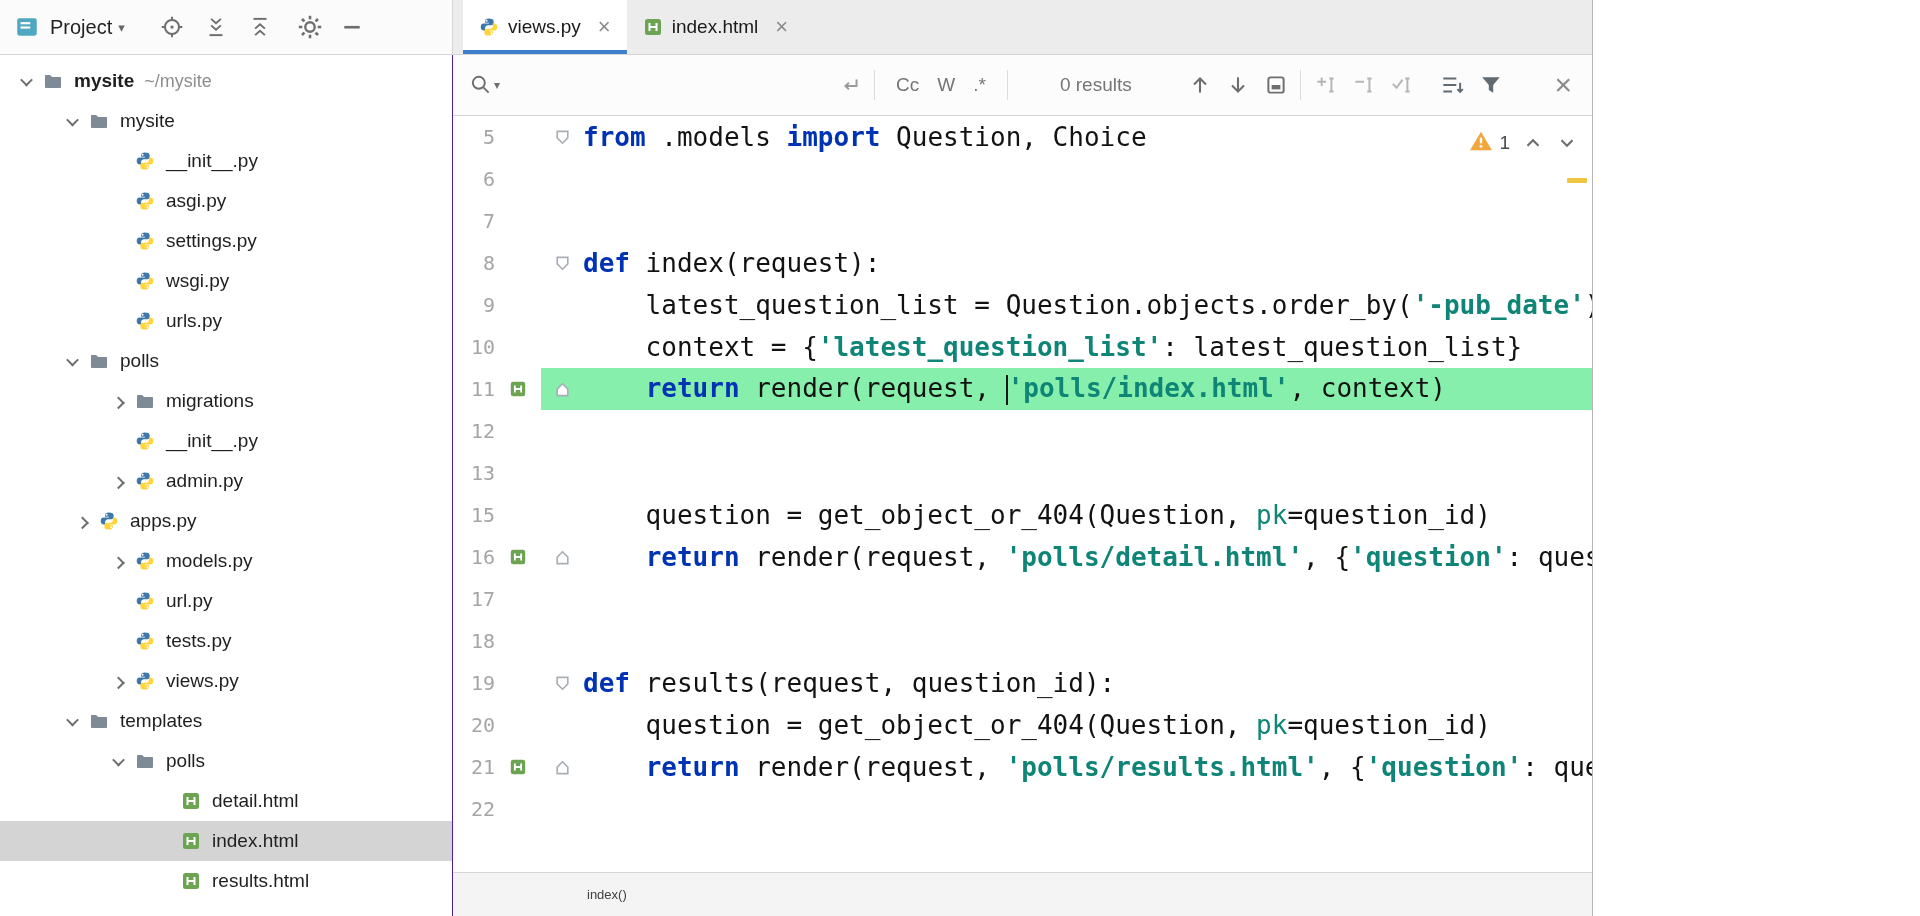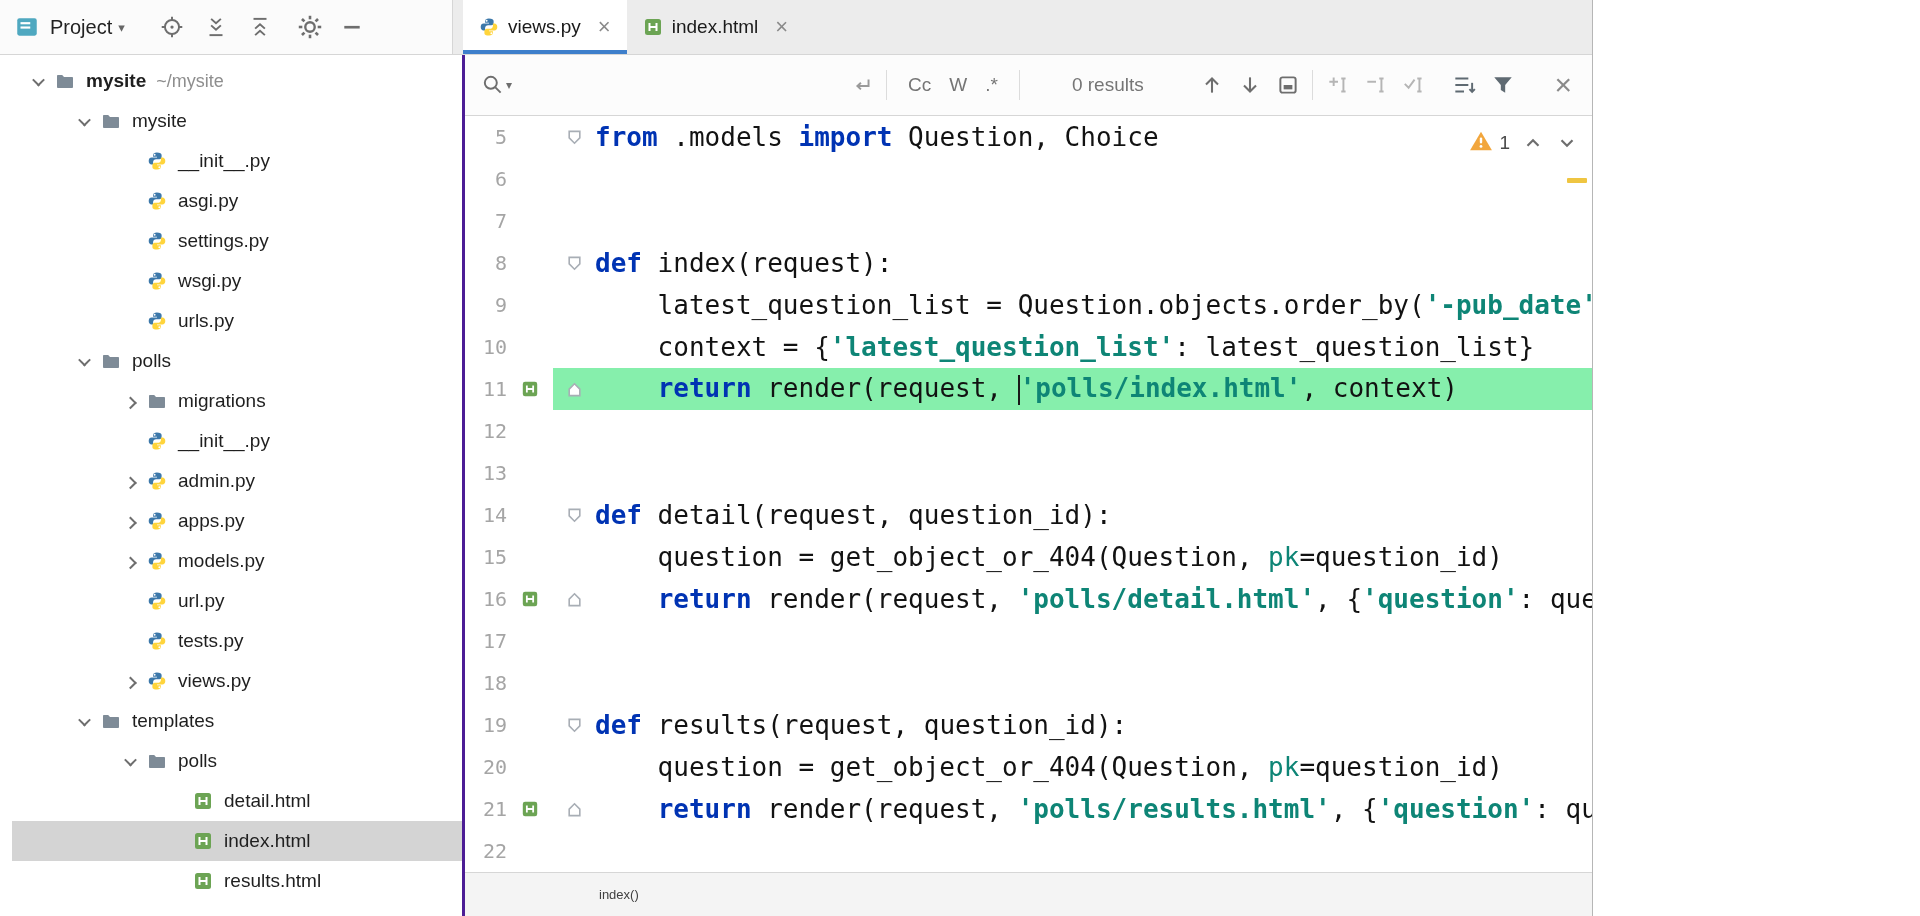--- a/index.html
+++ b/index.html
@@ -16,22 +16,22 @@
   .project-label { display:flex; align-items:center; gap:6px; margin-left:10px; font-size:20px; color:#222; cursor:pointer; }
   .project-label .dd { font-size:13px; color:#666; }
   .ml34{margin-left:34px;} .ml18{margin-left:18px;} .ml24{margin-left:24px;}
   .tabstrip { flex:1; display:flex; align-items:stretch; padding-left:10px; background:#ececec; }
   .tab { display:flex; align-items:center; gap:9px; padding:0 16px; font-size:19px; color:#1a1a1a; cursor:pointer; }
   .tab.active { background:#fff; box-shadow:inset 0 -4px 0 #3E7FCB; }
   .tab-close { font-size:22px; color:#8a8a8a; margin-left:8px; line-height:1; cursor:pointer; }
 
   
   .main-row { flex:1; display:flex; min-height:0; }
-  .sidebar { width:453px; flex:0 0 453px; border-right:3px solid #4c1d95; background:#fff;
-    padding-top:6px; overflow:hidden;margin-left:12px; }
+  .sidebar { width:453px; flex:0 0 453px; border-right:1px solid #4c1d95; background:#fff;
+    padding-top:6px; overflow:hidden; }
   .tree-row { height:40px; display:flex; align-items:center; font-size:19px; color:#1f1f1f; cursor:pointer; }
   .tree-row.selected { background:#d4d4d4; }
   .arrow { width:28px; flex:0 0 28px; display:inline-flex; align-items:center; justify-content:center; }
   .chev { display:inline-block; width:9px; height:9px; border-right:2px solid #6e6e6e; border-bottom:2px solid #6e6e6e; }
   .chev.down { transform:rotate(45deg) translate(-1px,-1px); }
   .chev.right { transform:rotate(-45deg) translate(-1px,1px); }
   .tree-icon { width:26px; flex:0 0 26px; display:inline-flex; align-items:center; justify-content:center; }
   .tree-label { margin-left:8px; white-space:nowrap; }
   .tree-label.bold { font-weight:bold; }
   .tree-path { margin-left:10px; color:#8e8e8e; font-size:18px; }
@@ -295,21 +295,21 @@
             <span class="tree-icon">
               <svg width="20" height="20" viewBox="0 0 20 20">
                 <path fill="#3C78AA" d="M9.9 1.5c-2.6 0-3.8.9-3.8 2.4v1.8h3.9v.8H4.6c-1.7 0-2.9 1.2-2.9 3.4 0 2.3 1.2 3.5 2.9 3.5h1.5v-2.3c0-1.6 1.4-2.9 3-2.9h3.2c1.3 0 2.3-1 2.3-2.3V3.9c0-1.5-1.5-2.4-4.7-2.4z"></path>
                 <circle cx="7.6" cy="3.8" r="1" fill="#fff"></circle>
                 <path fill="#FFD43B" d="M10.1 18.5c2.6 0 3.8-.9 3.8-2.4v-1.8h-3.9v-.8h5.4c1.7 0 2.9-1.2 2.9-3.4 0-2.3-1.2-3.5-2.9-3.5h-1.5v2.3c0 1.6-1.4 2.9-3 2.9H7.7c-1.3 0-2.3 1-2.3 2.3v2.1c0 1.5 1.5 2.4 4.7 2.4z"></path>
                 <circle cx="12.4" cy="16.2" r="1" fill="#fff"></circle>
               </svg>
             </span>
             <span class="tree-label">admin.py</span>
           </div>
-          <div class="tree-row" style="padding-left: 104px;">
+          <div class="tree-row" style="padding-left: 68px;">
             <span class="arrow">
               <span class="chev right"></span>
             </span>
             <span class="tree-icon">
               <svg width="20" height="20" viewBox="0 0 20 20">
                 <path fill="#3C78AA" d="M9.9 1.5c-2.6 0-3.8.9-3.8 2.4v1.8h3.9v.8H4.6c-1.7 0-2.9 1.2-2.9 3.4 0 2.3 1.2 3.5 2.9 3.5h1.5v-2.3c0-1.6 1.4-2.9 3-2.9h3.2c1.3 0 2.3-1 2.3-2.3V3.9c0-1.5-1.5-2.4-4.7-2.4z"></path>
                 <circle cx="7.6" cy="3.8" r="1" fill="#fff"></circle>
                 <path fill="#FFD43B" d="M10.1 18.5c2.6 0 3.8-.9 3.8-2.4v-1.8h-3.9v-.8h5.4c1.7 0 2.9-1.2 2.9-3.4 0-2.3-1.2-3.5-2.9-3.5h-1.5v2.3c0 1.6-1.4 2.9-3 2.9H7.7c-1.3 0-2.3 1-2.3 2.3v2.1c0 1.5 1.5 2.4 4.7 2.4z"></path>
                 <circle cx="12.4" cy="16.2" r="1" fill="#fff"></circle>
               </svg>
@@ -587,32 +587,20 @@
             </div>
             <div class="code-line">
               <span class="ln">13</span>
               <span class="gutter-icon-slot"></span>
               <span class="line-body">
                 <span class="fold-slot"></span>
                 <span class="code-text"></span>
               </span>
             </div>
             <div class="code-line">
-              <span class="ln">14</span>
-              <span class="gutter-icon-slot"></span>
-              <span class="line-body">
-                <span class="fold-slot">
-                  <svg width="15" height="17" viewBox="0 0 14 16">
-                    <path d="M2 2.2h10v6.2L7 13.4 2 8.4z" fill="#fff" stroke="#a8aeb5" stroke-width="1.5"></path>
-                  </svg>
-                </span>
-                <span class="code-text"><span class="tok-k">def</span><span class="tok-p"> detail(request, question_id):</span></span>
-              </span>
-            </div>
-            <div class="code-line">
               <span class="ln">15</span>
               <span class="gutter-icon-slot"></span>
               <span class="line-body">
                 <span class="fold-slot"></span>
                 <span class="code-text"><span class="tok-p">    question = get_object_or_404(Question, </span><span class="tok-a">pk</span><span class="tok-p">=question_id)</span></span>
               </span>
             </div>
             <div class="code-line">
               <span class="ln">16</span>
               <span class="gutter-icon-slot">

